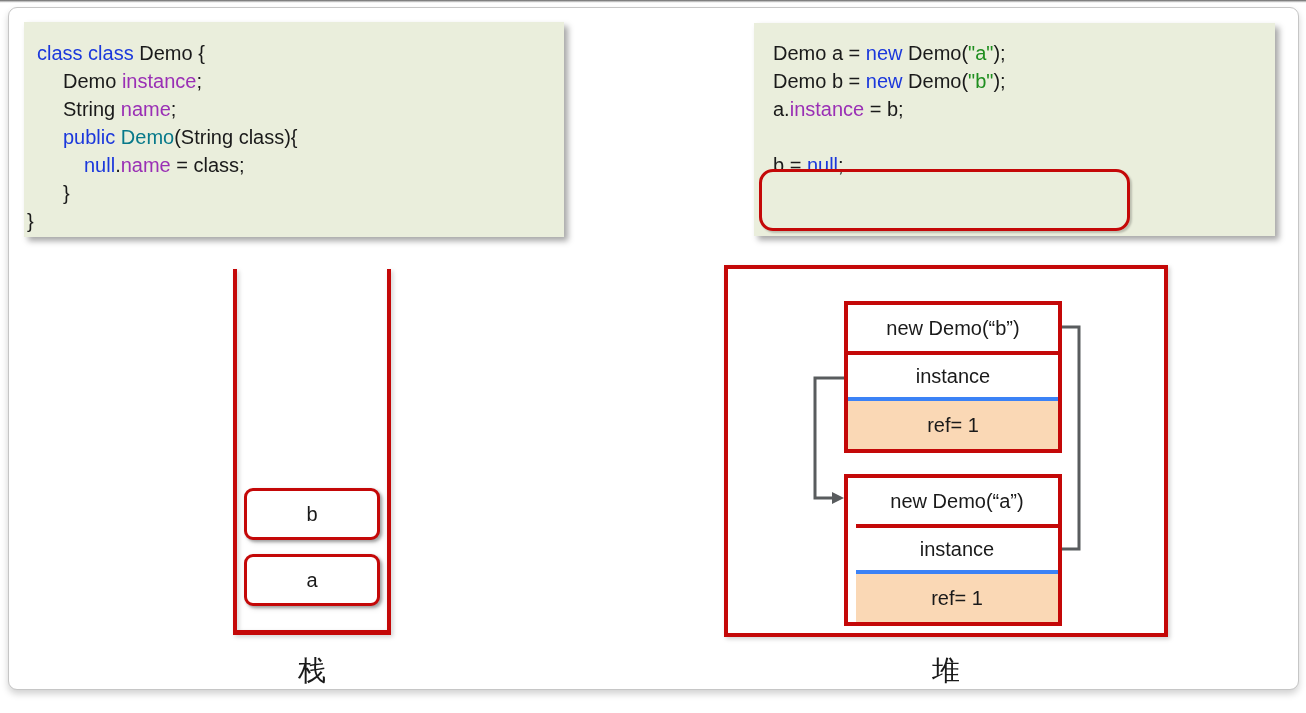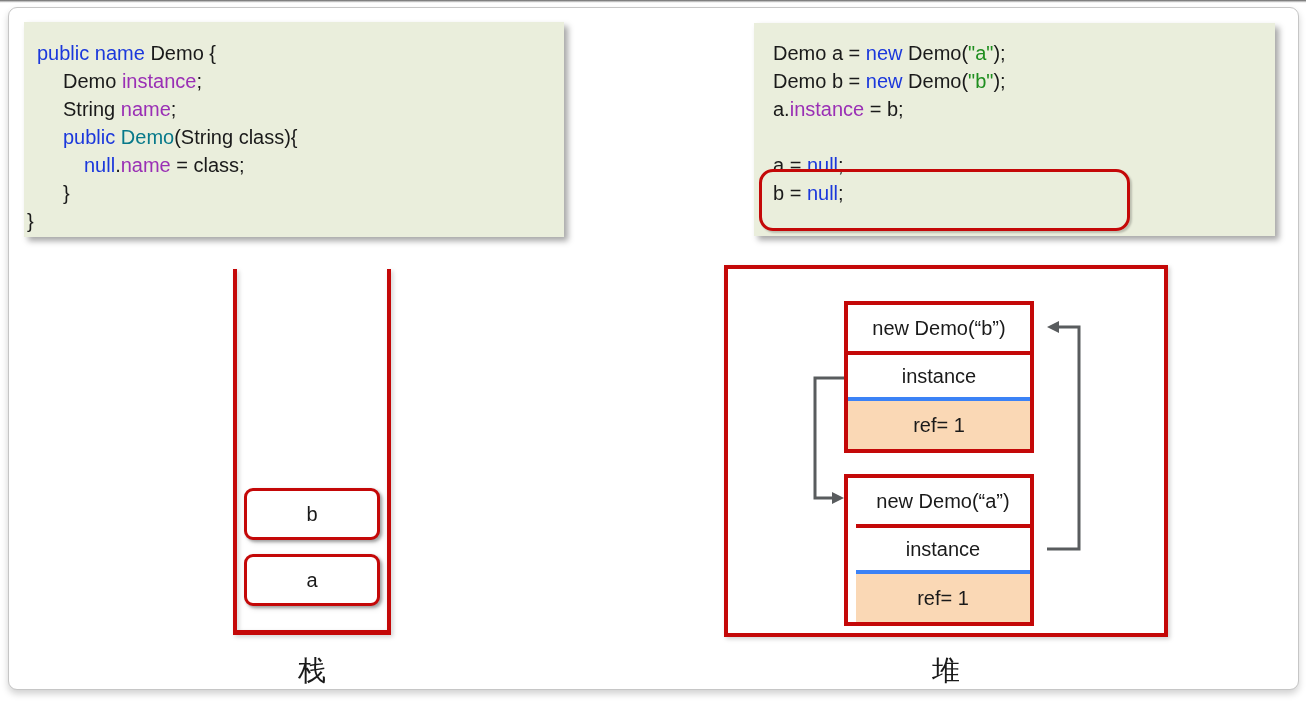--- a/index.html
+++ b/index.html
@@ -22,55 +22,54 @@
   .stack{position:absolute;left:224px;top:261px;width:158px;height:366px;box-sizing:border-box;
     border-left:4px solid #c40808;border-right:4px solid #c40808;border-bottom:5px solid #c40808;
     filter:drop-shadow(2px 2px 2px rgba(0,0,0,.18));}
   .stack-frame{position:absolute;left:7px;width:130px;height:46px;border:3.5px solid #c40808;
     border-radius:9px;background:#fff;box-shadow:2px 2px 3px rgba(0,0,0,.25);
     text-align:center;line-height:46px;font-size:20px;color:#1a1a1a;}
   .stack-frame.f0{top:219px;} .stack-frame.f1{top:285px;}
   
   .heap{position:absolute;left:715px;top:257px;width:444px;height:372px;box-sizing:border-box;
     border:4px solid #c40808;background:#fff;filter:drop-shadow(2px 2px 2px rgba(0,0,0,.18));}
-  .heap-object{position:absolute;left:835px;width:190px;box-sizing:border-box;
+  .heap-object{position:absolute;left:835px;width:218px;box-sizing:border-box;
     border:4px solid #c40808;background:#fff;z-index:4;}
   .heap-object.obj0{top:293px;} .heap-object.obj1{top:466px;padding-left:8px;}
   .h-row{text-align:center;font-size:20px;color:#1a1a1a;background:#fff;}
   .h-row.title{height:46px;line-height:46px;}
   .h-row.field{height:42px;line-height:42px;border-top:4px solid #c40808;}
   .h-row.ref{height:48px;line-height:48px;border-top:4px solid #3b82f6;background:#fad8b5;}
   .label{position:absolute;font-size:28px;color:#1a1a1a;text-align:center;}
   .stack-label{left:224px;top:644px;width:158px;}
   .heap-label{left:715px;top:644px;width:444px;}
   .arrows{position:absolute;left:0;top:0;pointer-events:none;z-index:3;}
 </style>
 </head>
 <body>
 
 <div class="top-edge"></div>
 
 <div class="card">
 
   <div class="code-block" id="code-left">
-      <div class="code-line" style="padding-left: 13px;"><span class="tok-k">public name</span><span class="tok-p"> Demo {</span></div>
+      <div class="code-line" style="padding-left: 13px;"><span class="tok-k">class class</span><span class="tok-p"> Demo {</span></div>
       <div class="code-line" style="padding-left: 39px;"><span class="tok-p">Demo </span><span class="tok-v">instance</span><span class="tok-p">;</span></div>
       <div class="code-line" style="padding-left: 39px;"><span class="tok-p">String </span><span class="tok-v">name</span><span class="tok-p">;</span></div>
       <div class="code-line" style="padding-left: 39px;"><span class="tok-k">public </span><span class="tok-t">Demo</span><span class="tok-p">(String class){</span></div>
       <div class="code-line" style="padding-left: 60px;"><span class="tok-k">null</span><span class="tok-p">.</span><span class="tok-v">name</span><span class="tok-p"> = class;</span></div>
       <div class="code-line" style="padding-left: 39px;"><span class="tok-p">}</span></div>
       <div class="code-line" style="padding-left: 3px;"><span class="tok-p">}</span></div>
     </div>
 
   <div class="code-block" id="code-right">
       <div class="code-line" style="padding-left: 19px;"><span class="tok-p">Demo a = </span><span class="tok-k">new</span><span class="tok-p"> Demo(</span><span class="tok-s">"a"</span><span class="tok-p">);</span></div>
       <div class="code-line" style="padding-left: 19px;"><span class="tok-p">Demo b = </span><span class="tok-k">new</span><span class="tok-p"> Demo(</span><span class="tok-s">"b"</span><span class="tok-p">);</span></div>
       <div class="code-line" style="padding-left: 19px;"><span class="tok-p">a.</span><span class="tok-v">instance</span><span class="tok-p"> = b;</span></div>
       <div class="code-line" style="padding-left: 19px;">&nbsp;</div>
-      <div class="code-line" style="padding-left: 19px;"><span class="tok-p">a = </span><span class="tok-k">null</span><span class="tok-p">;</span></div>
       <div class="code-line" style="padding-left: 19px;"><span class="tok-p">b = </span><span class="tok-k">null</span><span class="tok-p">;</span></div>
     </div>
 
   <div class="null-rect"></div>
 
   <div class="stack">
     <div class="stack-frame f0">b</div>
     <div class="stack-frame f1">a</div>
   </div>
   <div class="label stack-label">栈</div>

